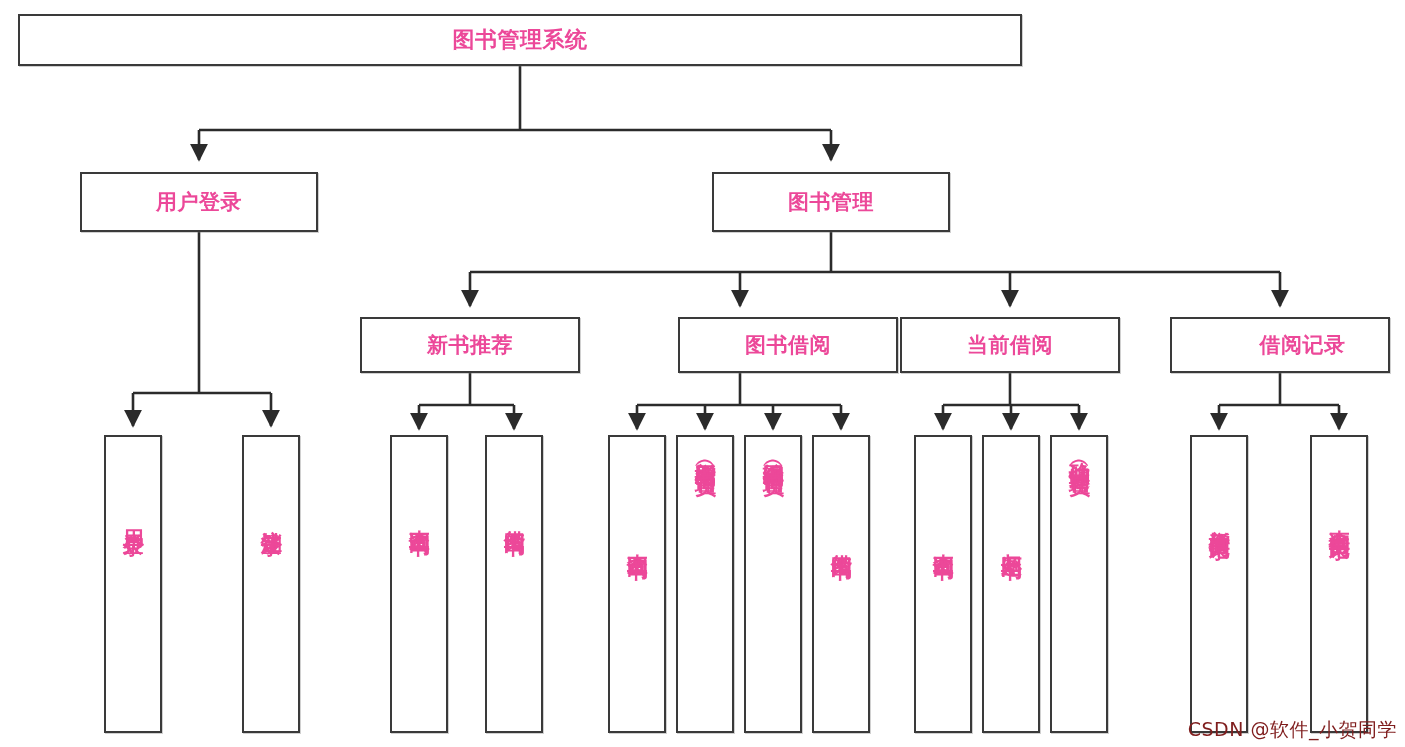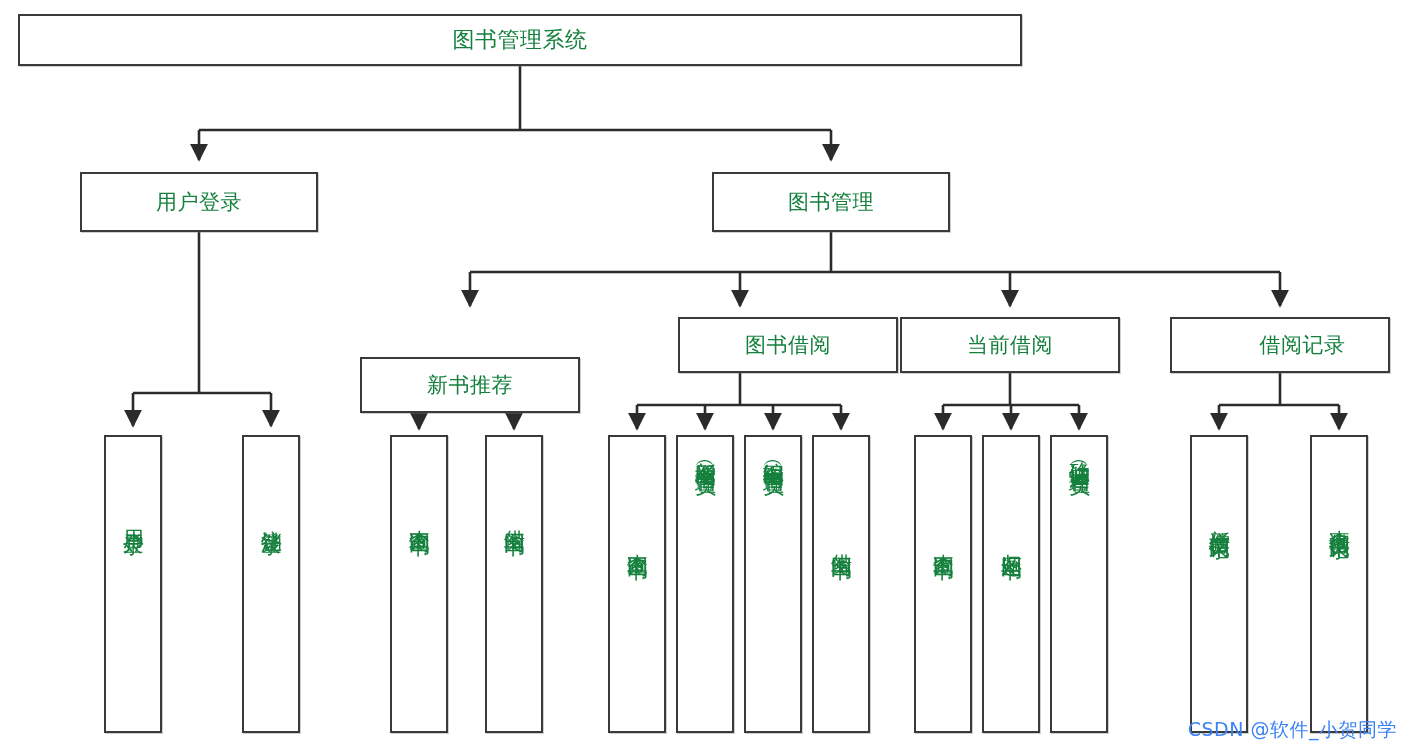--- a/index.html
+++ b/index.html
@@ -27,22 +27,23 @@
     pointer-events: none;
   }
   .node {
     position: absolute;
     box-sizing: border-box;
     border: 2.4px solid #3a3a3a;
     background: #ffffff;
     display: flex;
     align-items: center;
     justify-content: center;
-    color: #15803d;
+    color: #ec4899;
     box-shadow: 1px 1px 0 rgba(120,120,120,0.35);
+    font-weight: bold;
   }
   .node .label {
     font-size: 21px;
     line-height: 1.15;
     letter-spacing: 0.5px;
     white-space: nowrap;
   }
   .node.vertical {
     align-items: flex-start;
     justify-content: center;
@@ -64,21 +65,21 @@
   }
   .node.vertical.top .label {
     margin-top: 4px;
   }
   .node.root .label { font-size: 22px; }
   .watermark {
     position: absolute;
     right: 8px;
     bottom: 4px;
     font-size: 19px;
-    color: #3b82f6;
+    color: #7f1d1d;
     white-space: nowrap;
     letter-spacing: 0.5px;
   }
 </style>
 </head>
 <body>
 
 <div id="canvas">
 
   <svg class="edges" viewBox="0 0 1405 747">
@@ -135,21 +136,21 @@
     <span class="label">图书管理系统</span>
   </div>
 
   <div class="node" style="left:80px; top:172px; width:238px; height:60px;">
     <span class="label">用户登录</span>
   </div>
   <div class="node" style="left:712px; top:172px; width:238px; height:60px;">
     <span class="label">图书管理</span>
   </div>
 
-  <div class="node" style="left:360px; top:317px; width:220px; height:56px;margin-top:40px;">
+  <div class="node" style="left:360px; top:317px; width:220px; height:56px;">
     <span class="label">新书推荐</span>
   </div>
   <div class="node" style="left:630px; top:317px; width:220px; height:56px;margin-left:48px;">
     <span class="label">图书借阅</span>
   </div>
   <div class="node" style="left:900px; top:317px; width:220px; height:56px;align-items:center;">
     <span class="label">当前借阅</span>
   </div>
   <div class="node" style="left:1170px; top:317px; width:220px; height:56px;padding-left:45px;">
     <span class="label">借阅记录</span>

